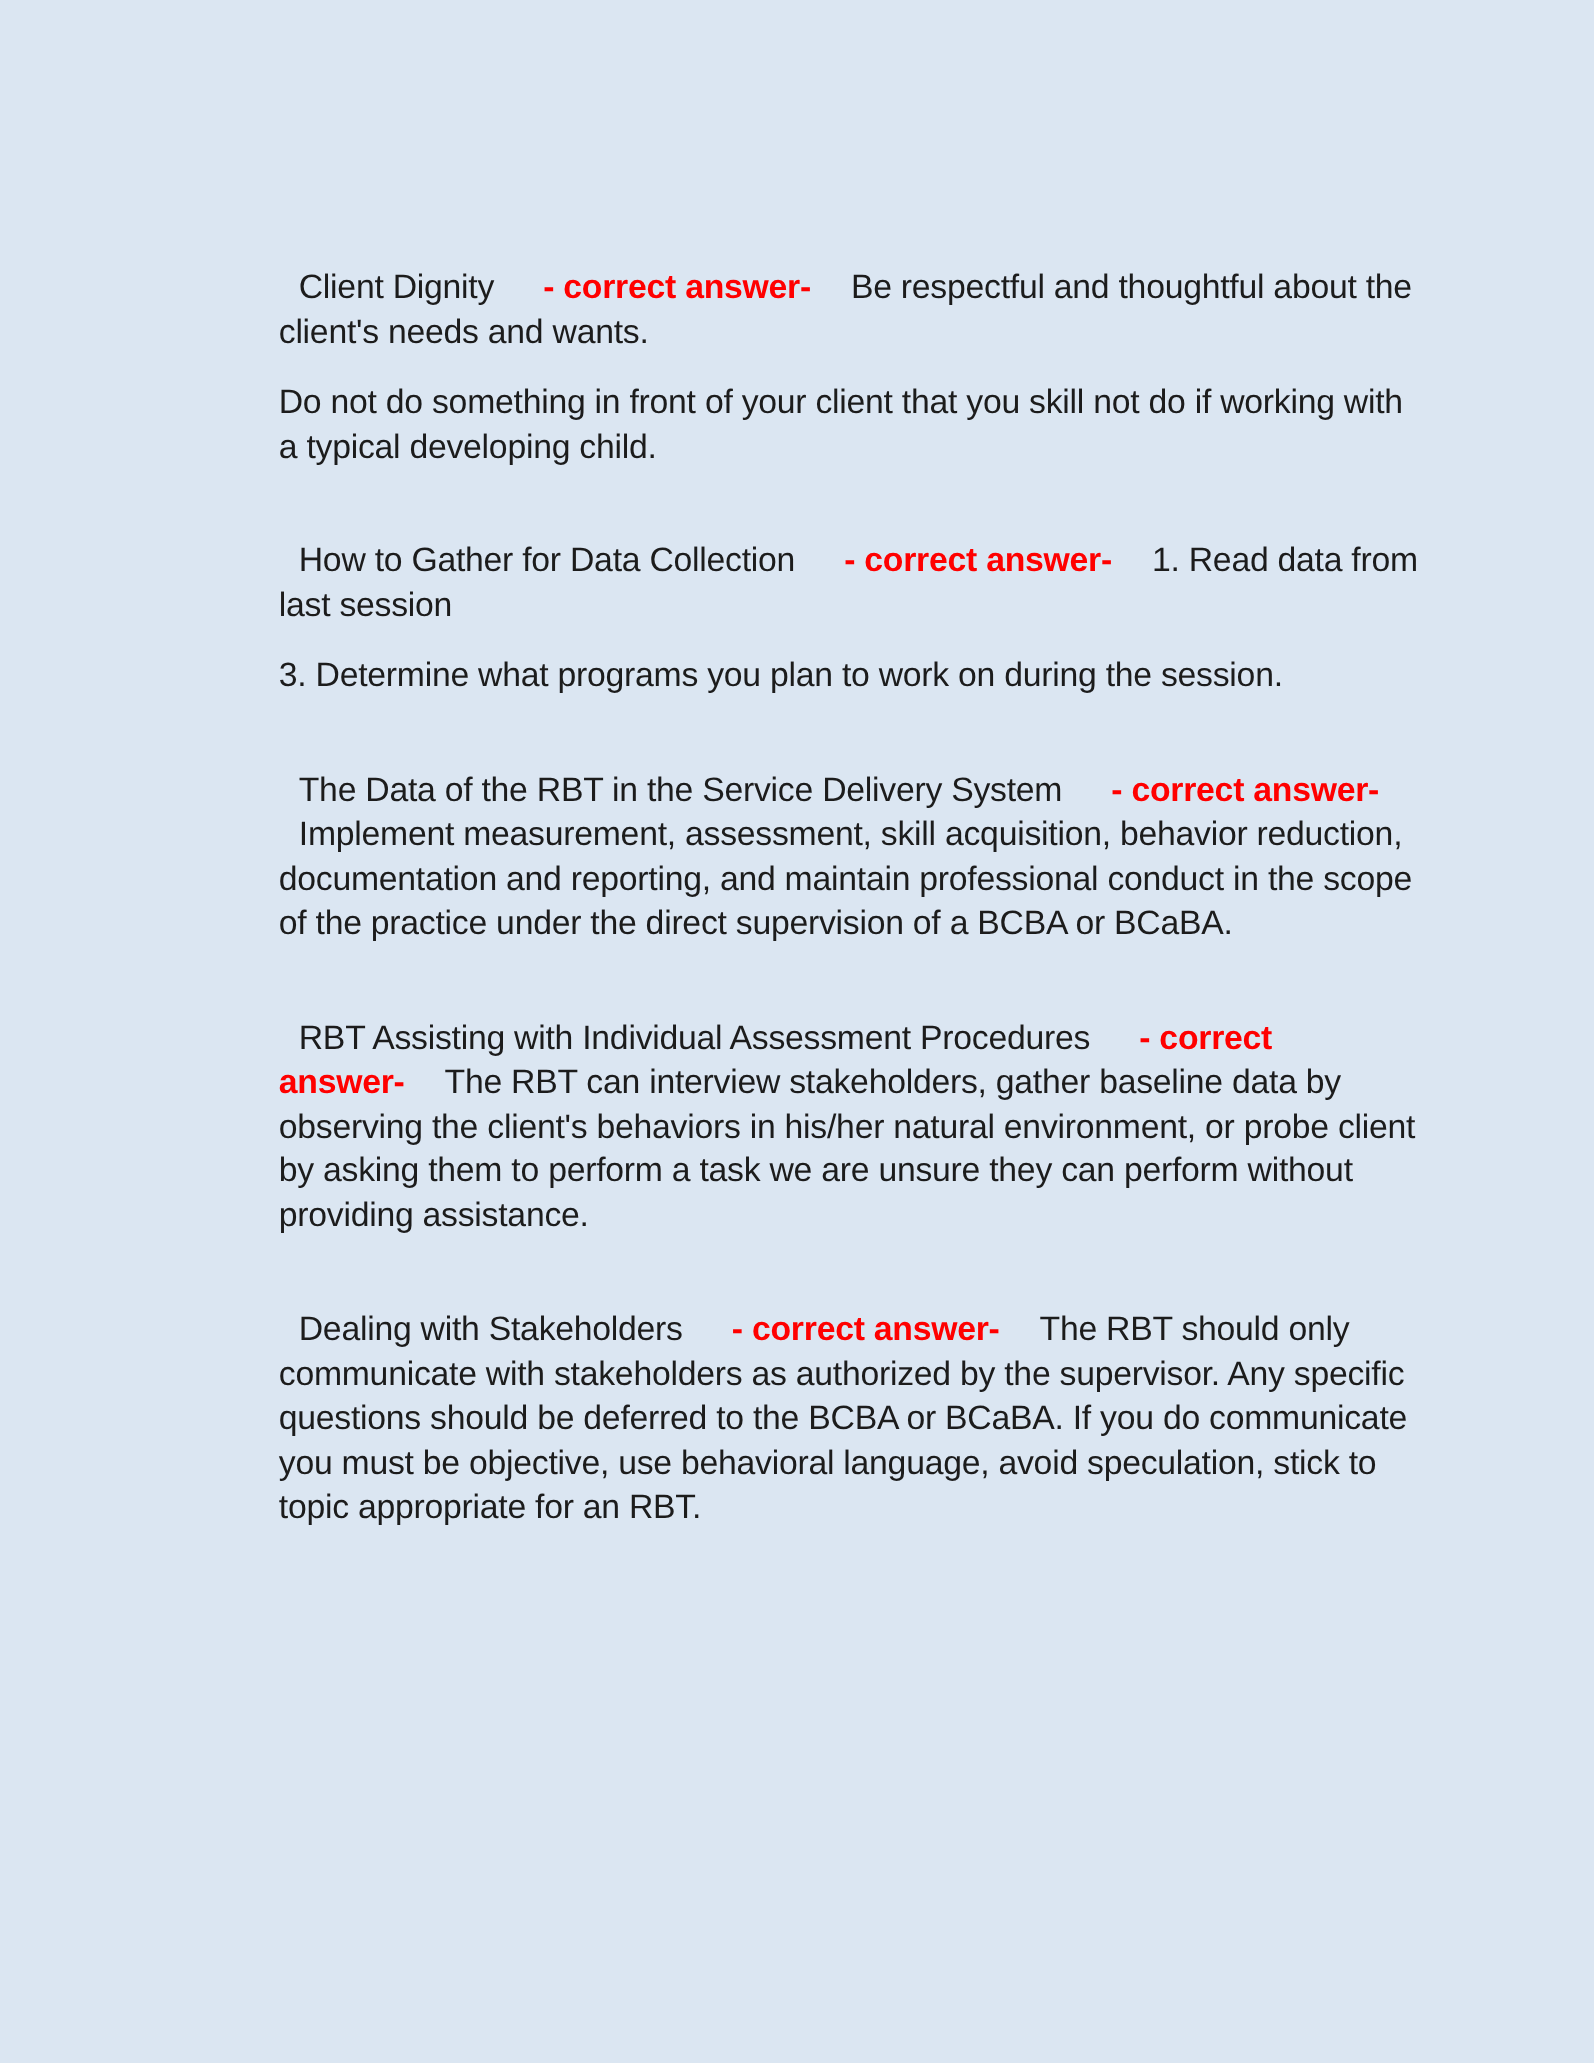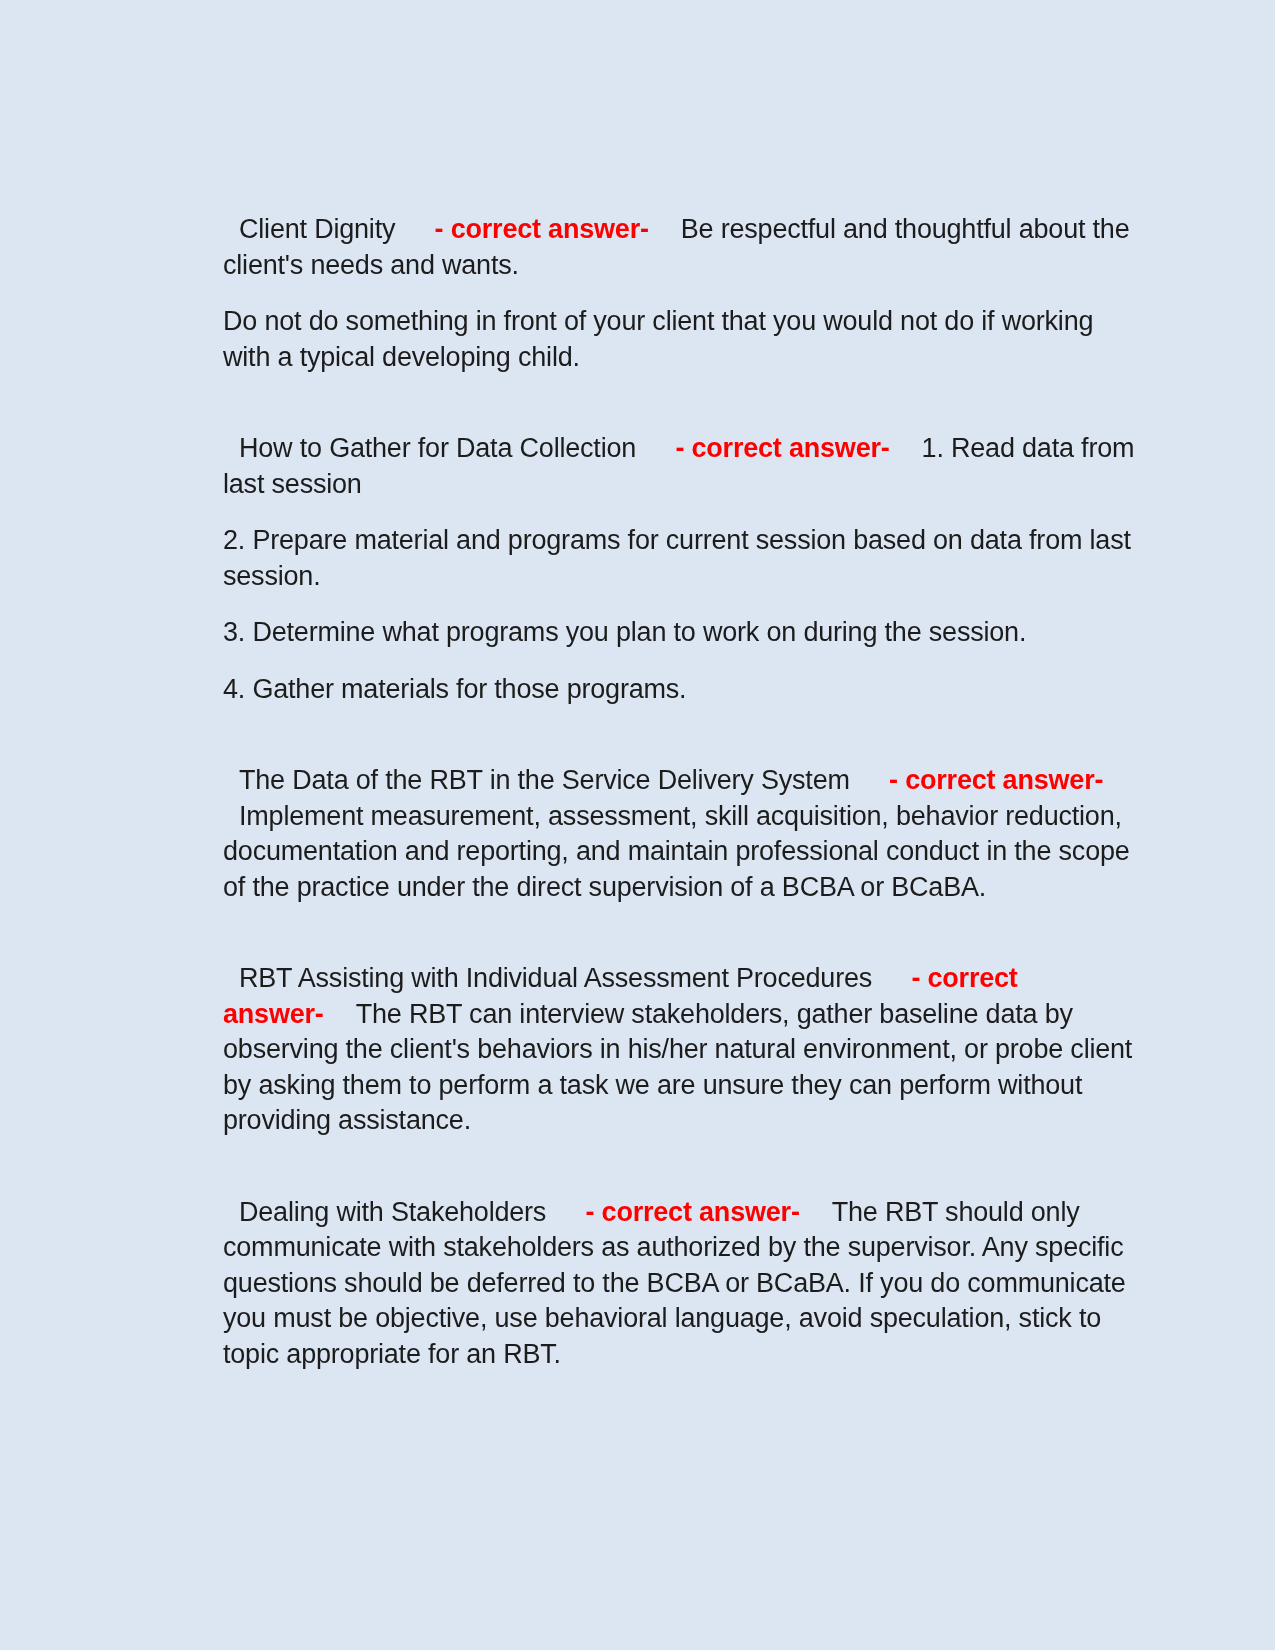--- a/index.html
+++ b/index.html
@@ -35,27 +35,25 @@
     font-weight: 700;
   }
 </style>
 </head>
 <body style="background: rgb(219, 230, 242); color: rgb(28, 28, 28);">
 
 <div class="page">
   <div class="content" id="sections-root">
       <section class="qa-section">
         <p><span>Client Dignity </span><span class="correct-answer-marker" style="color: rgb(255, 0, 0);">- correct answer-</span><span>Be respectful and thoughtful about the client's needs and wants.</span></p>
-        <p>Do not do something in front of your client that you would not do if working with a typical developing child.</p>
+        <p>Do not do something in front of your client that you skill not do if working with a typical developing child.</p>
       </section>
       <section class="qa-section">
         <p><span>How to Gather for Data Collection </span><span class="correct-answer-marker" style="color: rgb(255, 0, 0);">- correct answer-</span><span>1. Read data from last session</span></p>
-        <p>2. Prepare material and programs for current session based on data from last session.</p>
         <p>3. Determine what programs you plan to work on during the session.</p>
-        <p>4. Gather materials for those programs.</p>
       </section>
       <section class="qa-section">
         <p><span>The Data of the RBT in the Service Delivery System </span><span class="correct-answer-marker" style="color: rgb(255, 0, 0);">- correct answer-</span><span>Implement measurement, assessment, skill acquisition, behavior reduction, documentation and reporting, and maintain professional conduct in the scope of the practice under the direct supervision of a BCBA or BCaBA.</span></p>
       </section>
       <section class="qa-section">
         <p><span>RBT Assisting with Individual Assessment Procedures </span><span class="correct-answer-marker" style="color: rgb(255, 0, 0);">- correct answer-</span><span>The RBT can interview stakeholders, gather baseline data by observing the client's behaviors in his/her natural environment, or probe client by asking them to perform a task we are unsure they can perform without providing assistance.</span></p>
       </section>
       <section class="qa-section">
         <p><span>Dealing with Stakeholders </span><span class="correct-answer-marker" style="color: rgb(255, 0, 0);">- correct answer-</span><span>The RBT should only communicate with stakeholders as authorized by the supervisor. Any specific questions should be deferred to the BCBA or BCaBA. If you do communicate you must be objective, use behavioral language, avoid speculation, stick to topic appropriate for an RBT.</span></p>
       </section>

